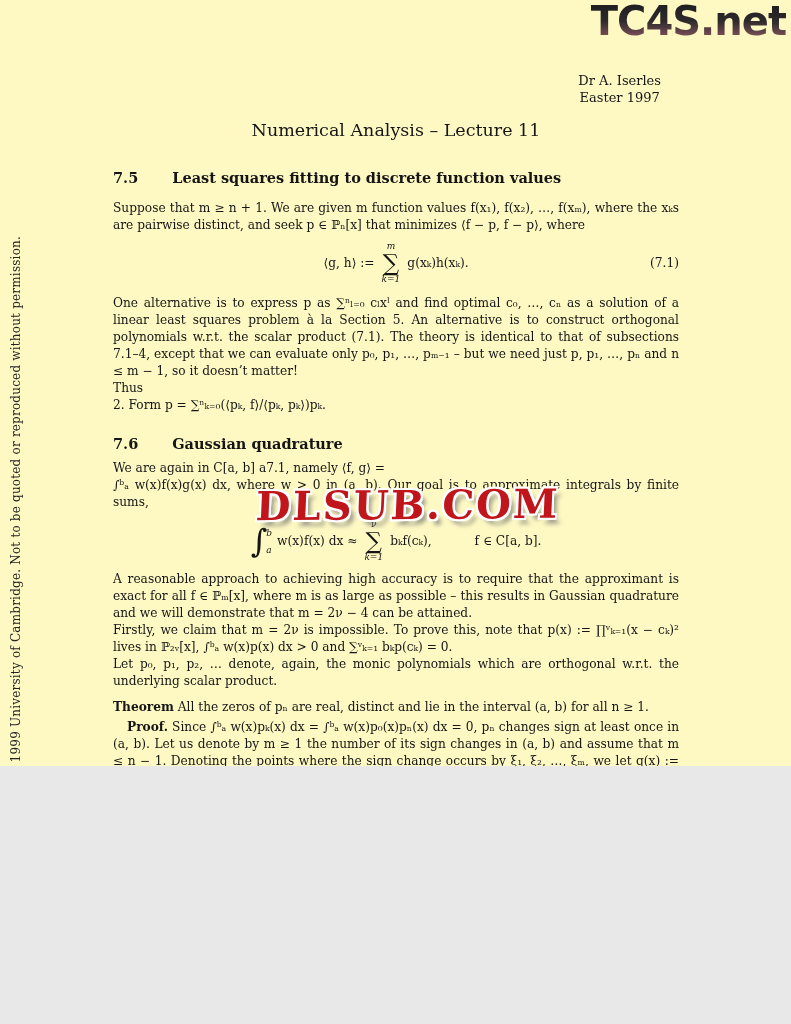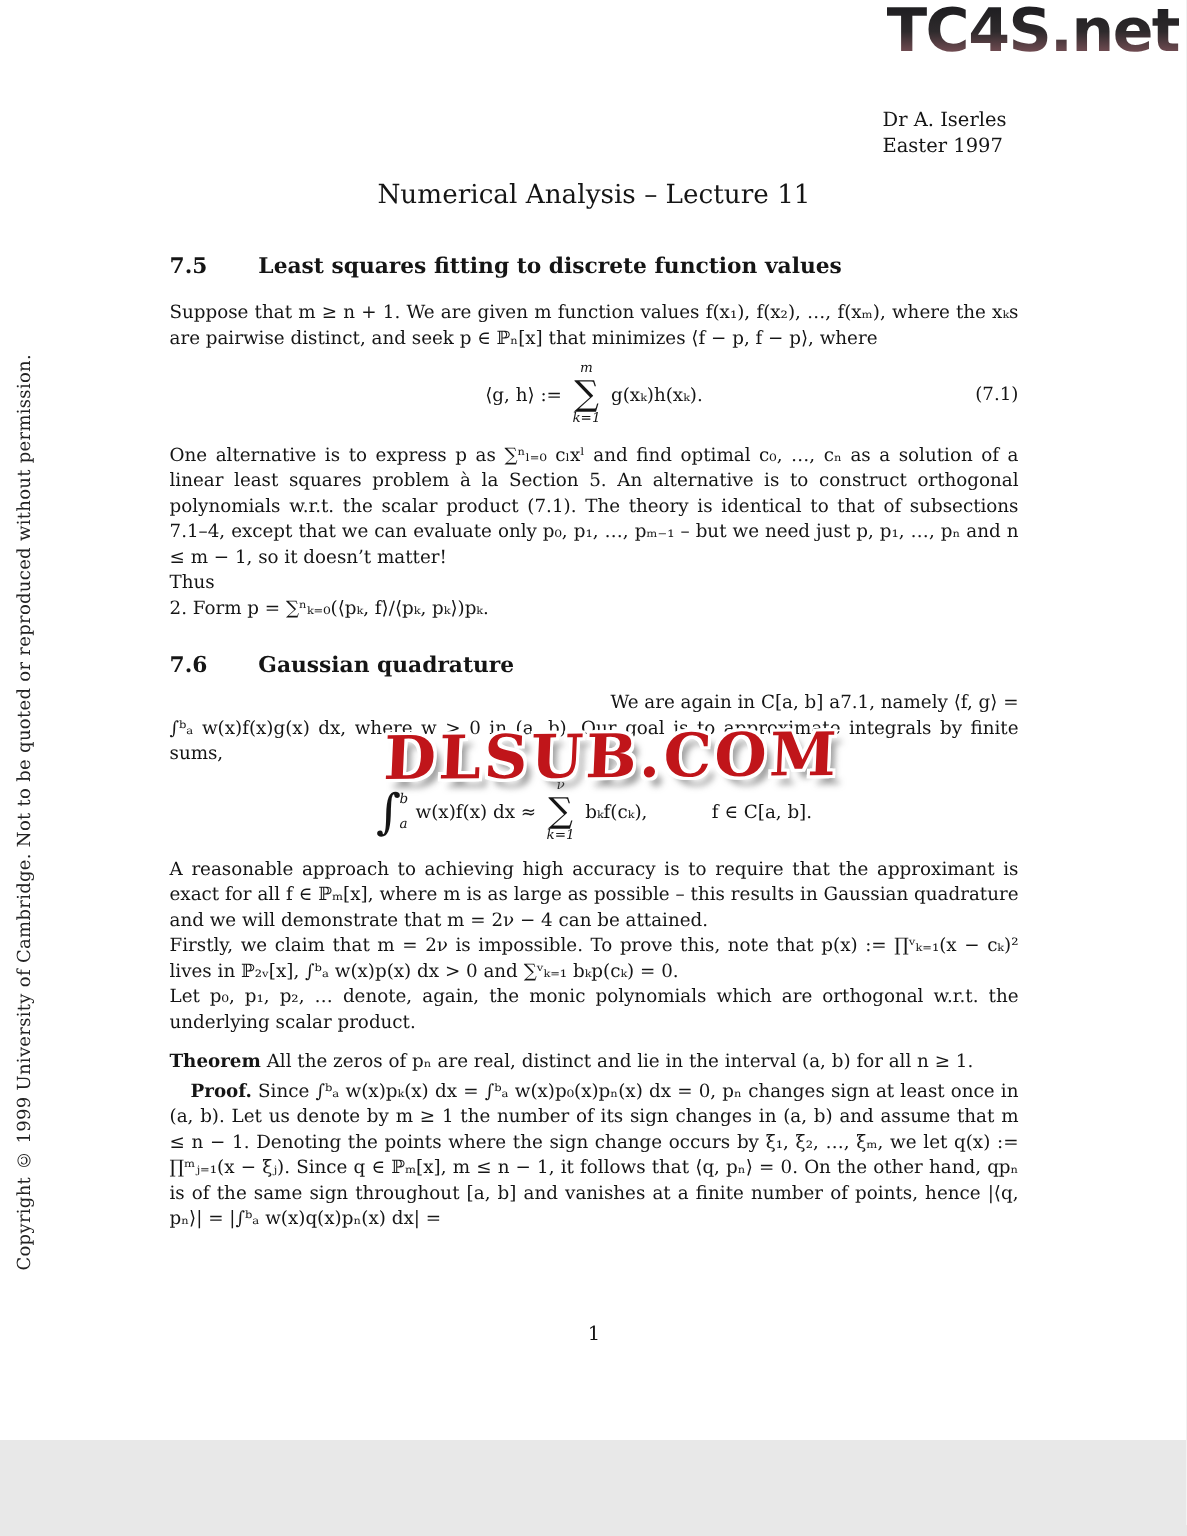--- a/index.html
+++ b/index.html
@@ -1,32 +1,32 @@
 <!DOCTYPE html>
 <html><head>
 <meta charset="utf-8">
 <style>
   html,body { margin:0; padding:0; background:#e8e8e8; }
   .page {
-    position:relative; width:791px; height:960px; margin:0 auto;
-    background:#ffffff; overflow:hidden;
+    position:relative; width:791px; height:766px; margin:0 auto;
+    background:#fef9c3; overflow:hidden;
     font-family:"DejaVu Serif","DejaVu Sans",serif; color:#151515;
   }
 
   
   .logo-tc4s {
     position:absolute; top:-2px; right:5px;
     font-family:"DejaVu Sans","Liberation Sans",sans-serif;
     font-weight:bold; font-size:40px; letter-spacing:-1px; line-height:46px;
     background:linear-gradient(to bottom,#1d1d20 10%,#2e2a2c 50%,#6d4a50 78%,#a1727a 100%);
     -webkit-background-clip:text; background-clip:text; color:transparent;
   }
 
   
-  .byline { position:absolute; top:72px; right:120px; text-align:left;
+  .byline { position:absolute; top:72px; right:130px; text-align:center;
             font-size:13px; line-height:17px; }
 
   
   .copyright-vert {
     position:absolute; left:9px; top:236px;
     writing-mode:vertical-rl; transform:rotate(180deg);
     font-size:12px; letter-spacing:.2px; white-space:nowrap; color:#222;
   }
 
   
@@ -51,21 +51,21 @@
   .stack .op { font-size:23px; line-height:1.05; }
   .int-wrap { display:inline-flex; align-items:center; }
   .int-glyph { font-size:32px; line-height:1; }
   .int-limits { display:inline-flex; flex-direction:column;
                 justify-content:space-between; height:32px;
                 font-size:9px; font-style:italic; margin-left:-1px; }
   .eq-tag { position:absolute; right:0; top:50%; transform:translateY(-50%); }
   .eq-cond { margin-left:38px; }
 
   
-  .split-line { display:flex; justify-content:flex-end; }
+  .split-line { display:flex; justify-content:flex-start; }
 
   .thm { margin-top:9px !important; }
   .prf { margin-top:3px !important; text-indent:14px; }
   .bold { font-weight:bold; }
 
   
   .dlsub {
     position:absolute; left:256px; top:483px;
     font-family:"DejaVu Serif","Liberation Serif",serif;
     font-weight:bold; font-size:40px; line-height:44px; letter-spacing:2px;

